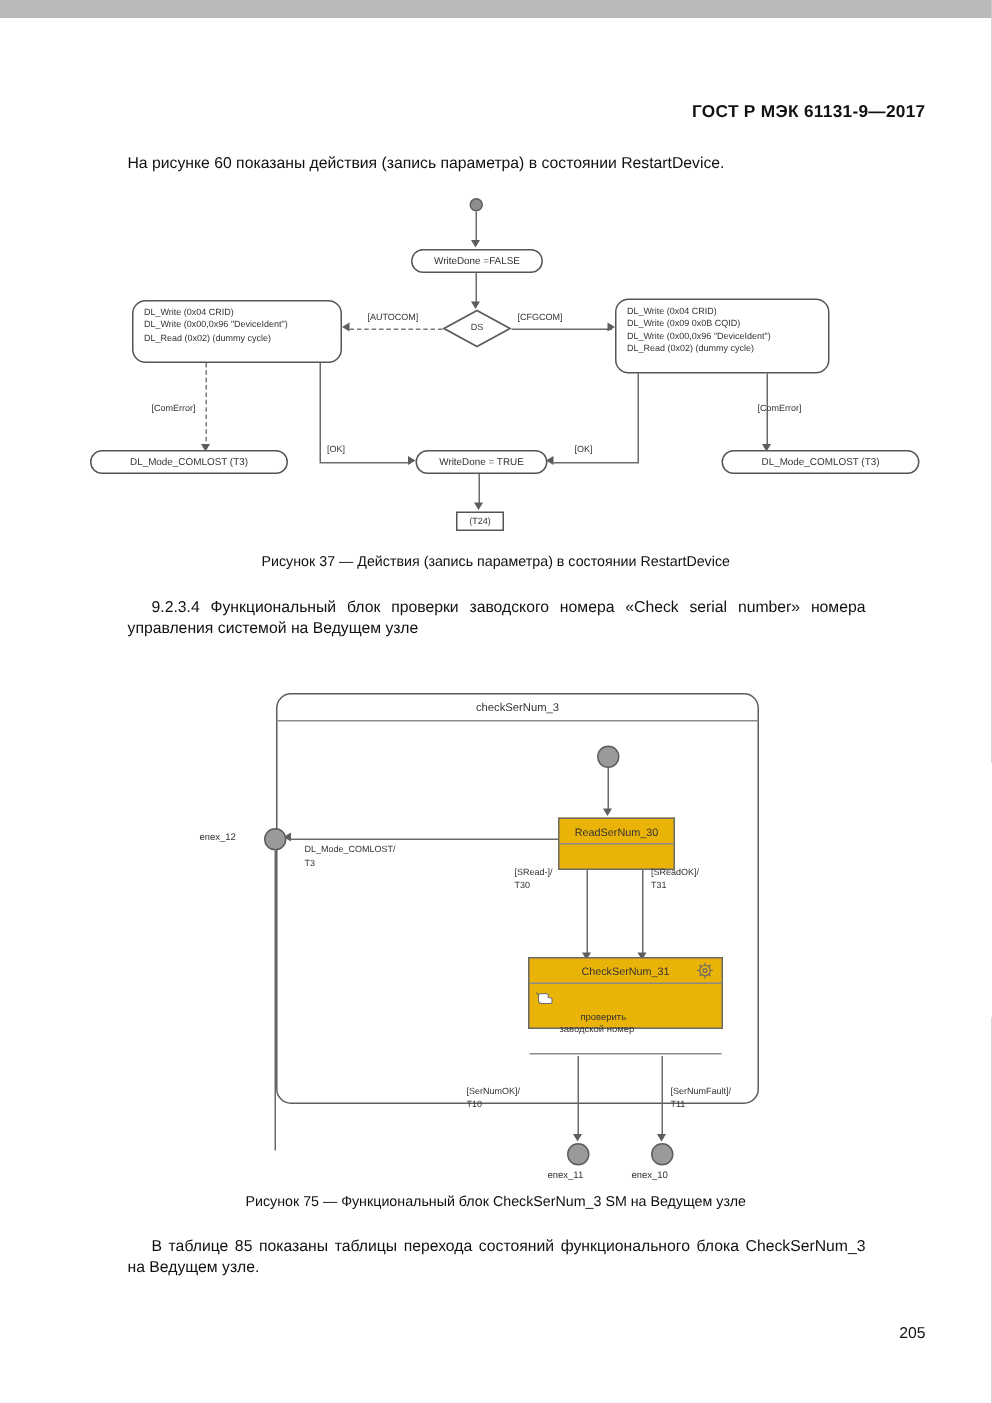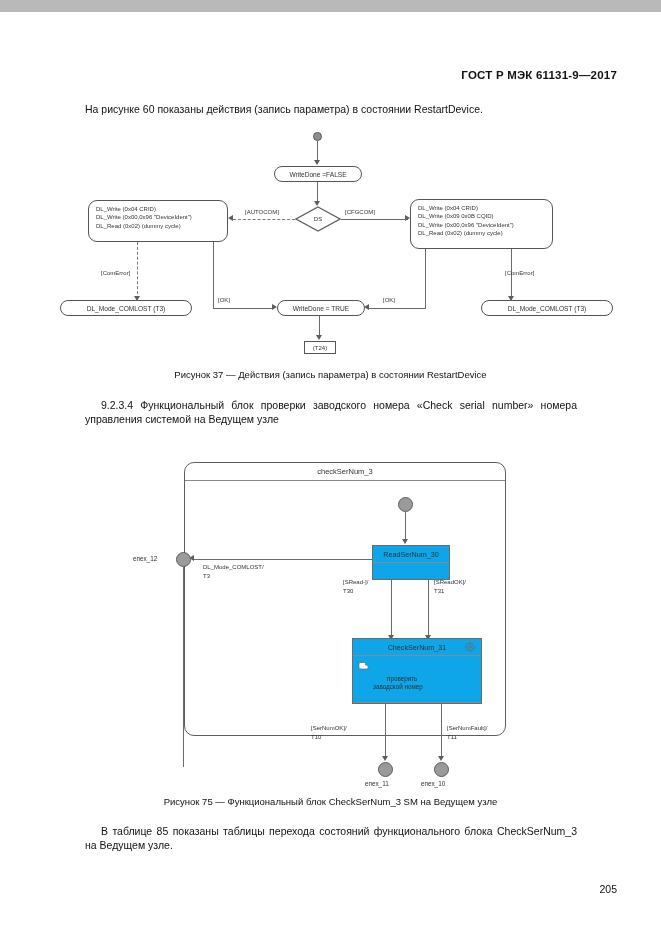--- a/index.html
+++ b/index.html
@@ -151,21 +151,21 @@
     position:absolute;
     left:0;right:0;top:0;
     height:17px;
     border-bottom:1px solid #8a8a8a;
     display:flex;align-items:center;justify-content:center;
     font-size:7.5px;color:#333;
   }
   .st-box{
     position:absolute;
     border:1px solid #6a6a6a;
-    background:#0ea5e9;
+    background:#eab308;
     box-sizing:border-box;
   }
   .st-hdr{
     height:16px;
     border-bottom:1px solid #8a8a8a;
     display:flex;align-items:center;justify-content:center;
     font-size:7.2px;color:#333;
     position:relative;
   }
   .st-row{
@@ -293,21 +293,21 @@
     <div class="ln lnv" style="left:391px;top:568px;height:58px;"></div>
     <div class="arr-d" style="left:388px;top:623px;"></div>
     <div class="lbl" style="left:343px;top:566px;white-space:pre;">[SRead-]/
 T30</div>
 
     <div class="ln lnv" style="left:428px;top:568px;height:58px;"></div>
     <div class="arr-d" style="left:425px;top:623px;"></div>
     <div class="lbl" style="left:434px;top:566px;white-space:pre;">[SReadOK]/
 T31</div>
 
-    <div class="st-box" style="left:352px;top:626px;width:130px;height:66px;">
+    <div class="st-box" style="left:352px;top:626px;width:130px;height:48px;">
       <div class="st-hdr">
         <span>CheckSerNum_31</span>
         <svg class="gear" viewBox="0 0 24 24">
           <circle cx="12" cy="12" r="7" fill="none" stroke="#6a6a6a" stroke-width="1.6"></circle>
           <circle cx="12" cy="12" r="2.6" fill="none" stroke="#6a6a6a" stroke-width="1.6"></circle>
           <g stroke="#6a6a6a" stroke-width="1.6">
             <line x1="12" y1="1.5" x2="12" y2="5"></line>
             <line x1="12" y1="19" x2="12" y2="22.5"></line>
             <line x1="1.5" y1="12" x2="5" y2="12"></line>
             <line x1="19" y1="12" x2="22.5" y2="12"></line>

